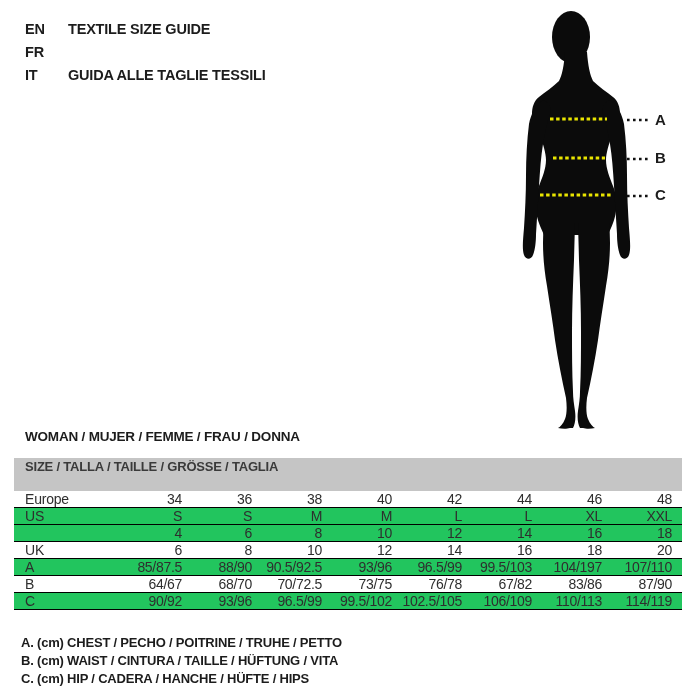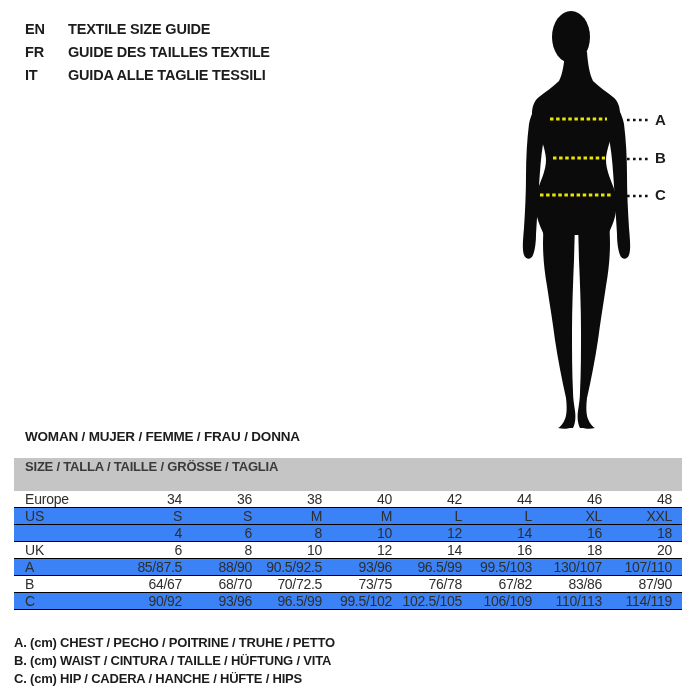--- a/index.html
+++ b/index.html
@@ -23,40 +23,39 @@
   .section-title { left:25px; top:429px; font-weight:bold; font-size:13.5px; letter-spacing:-0.2px; white-space:nowrap; }
 
   
   .size-table { left:14px; top:458px; width:668px; }
   .thead {
     height:33px; line-height:17px; background:#c5c5c5; padding-left:11px;
     font-weight:bold; font-size:13px; color:#3a3a3a; letter-spacing:-0.2px;
   }
   .trow { display:flex; height:16px; line-height:16px; border-bottom:1px solid #000000;
           font-size:14px; color:#2e2e2e; }
-  .trow.shaded { background:#3b82f6; }
+  .trow.shaded { background:#22c55e; }
   .trow .lbl { width:87px; padding-left:11px; letter-spacing:-0.2px; }
   .trow .val { width:70px; text-align:right; letter-spacing:-0.3px; }
 
   
-  .legend-block { left:14px; top:634px; }
+  .legend-block { left:21px; top:634px; }
   .legend-line { height:18px; line-height:18px; font-weight:bold; font-size:13px;
                  letter-spacing:-0.2px; white-space:nowrap; }
 </style>
 </head>
 <body>
 
 <div class="abs lang-block">
   <div class="lang-row">
     <span class="lang-code">EN</span>
     <span class="lang-label">TEXTILE SIZE GUIDE</span>
   </div>
   <div class="lang-row">
     <span class="lang-code">FR</span>
-    <span class="lang-label">GUIDE DES TAILLES TEXTILE</span>
   </div>
   <div class="lang-row">
     <span class="lang-code">IT</span>
     <span class="lang-label">GUIDA ALLE TAGLIE TESSILI</span>
   </div>
 </div>
 
 <svg class="abs figure-svg" width="190" height="424" viewBox="0 0 190 424">
   <g fill="#0b0b0b" stroke="none">
 
@@ -206,21 +205,21 @@
   </div>
 
   <div class="trow shaded">
     <span class="lbl">A</span>
     <span class="val">85/87.5</span>
     <span class="val">88/90</span>
     <span class="val">90.5/92.5</span>
     <span class="val">93/96</span>
     <span class="val">96.5/99</span>
     <span class="val">99.5/103</span>
-    <span class="val">130/107</span>
+    <span class="val">104/197</span>
     <span class="val">107/110</span>
   </div>
 
   <div class="trow">
     <span class="lbl">B</span>
     <span class="val">64/67</span>
     <span class="val">68/70</span>
     <span class="val">70/72.5</span>
     <span class="val">73/75</span>
     <span class="val">76/78</span>

